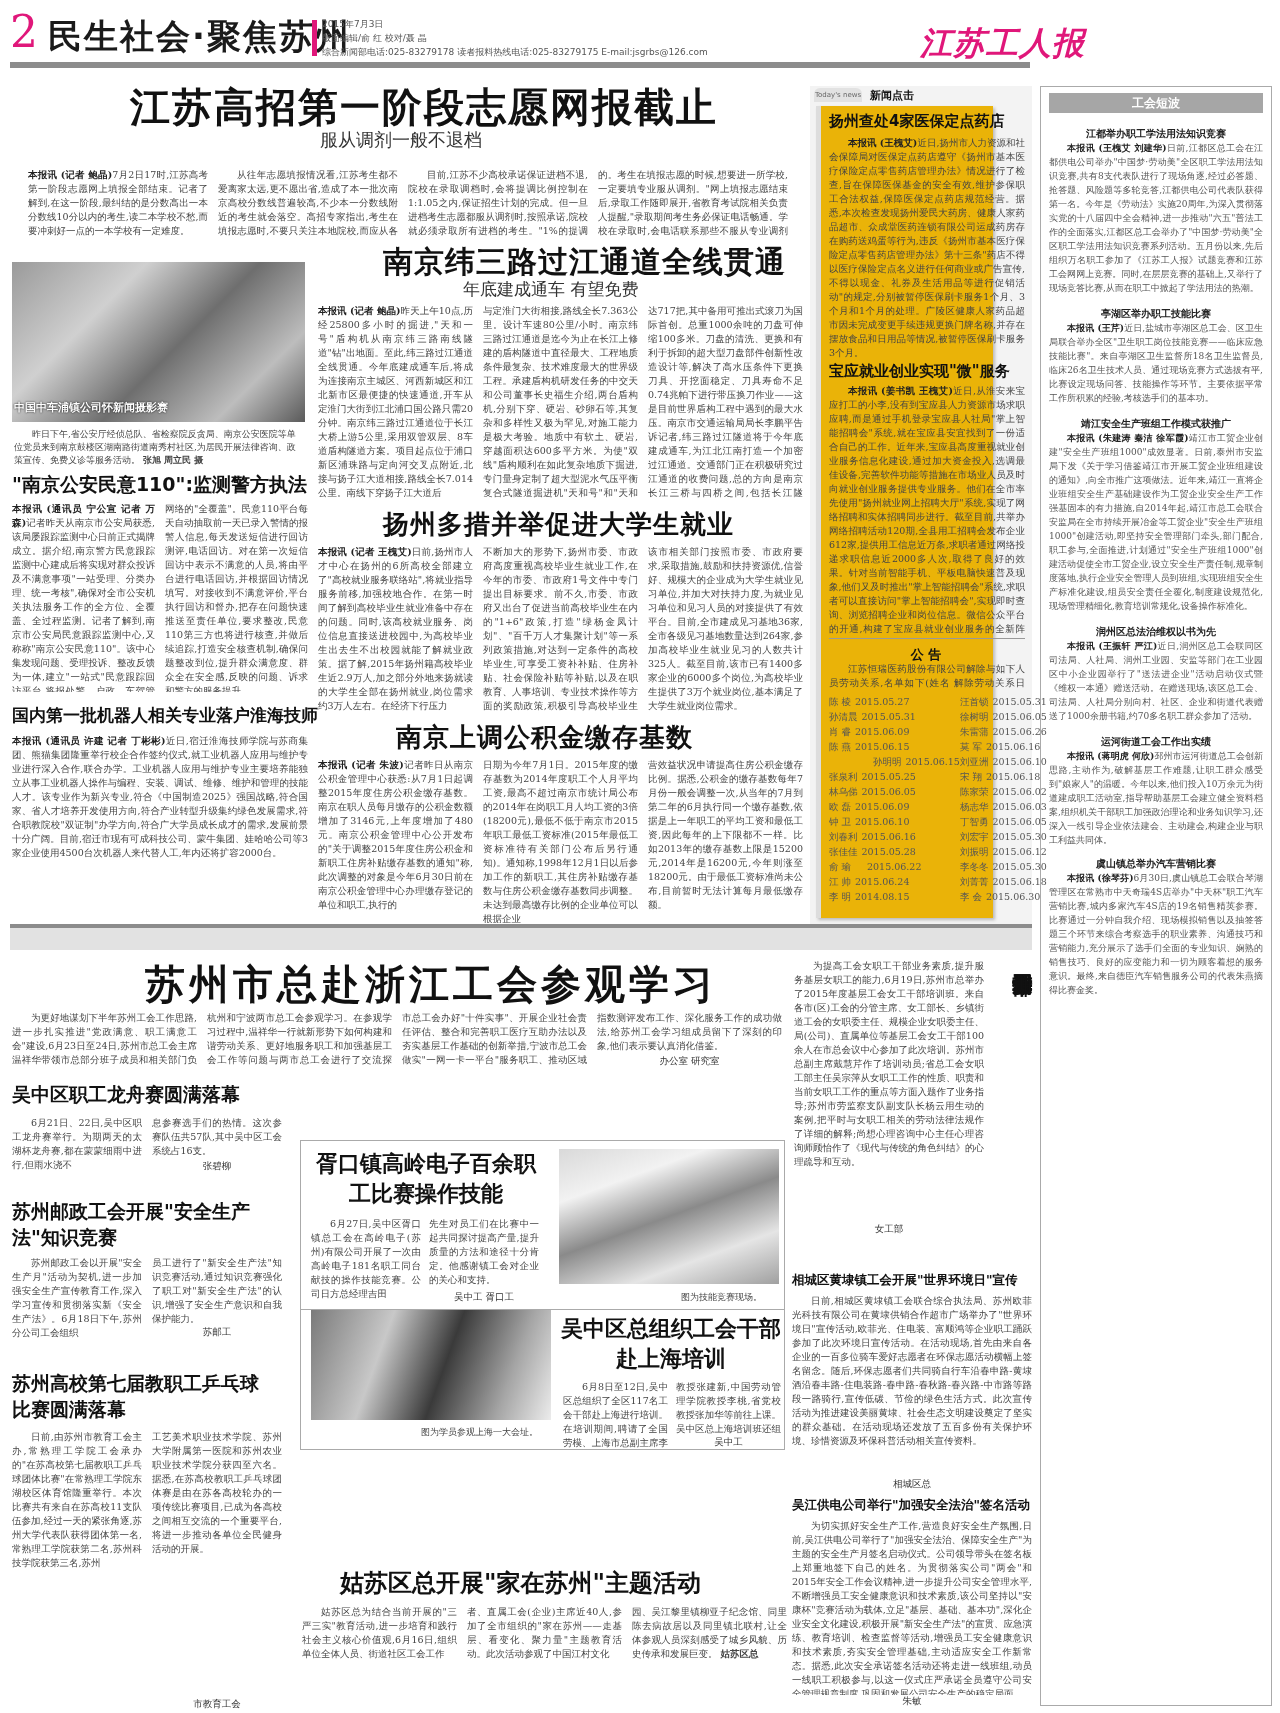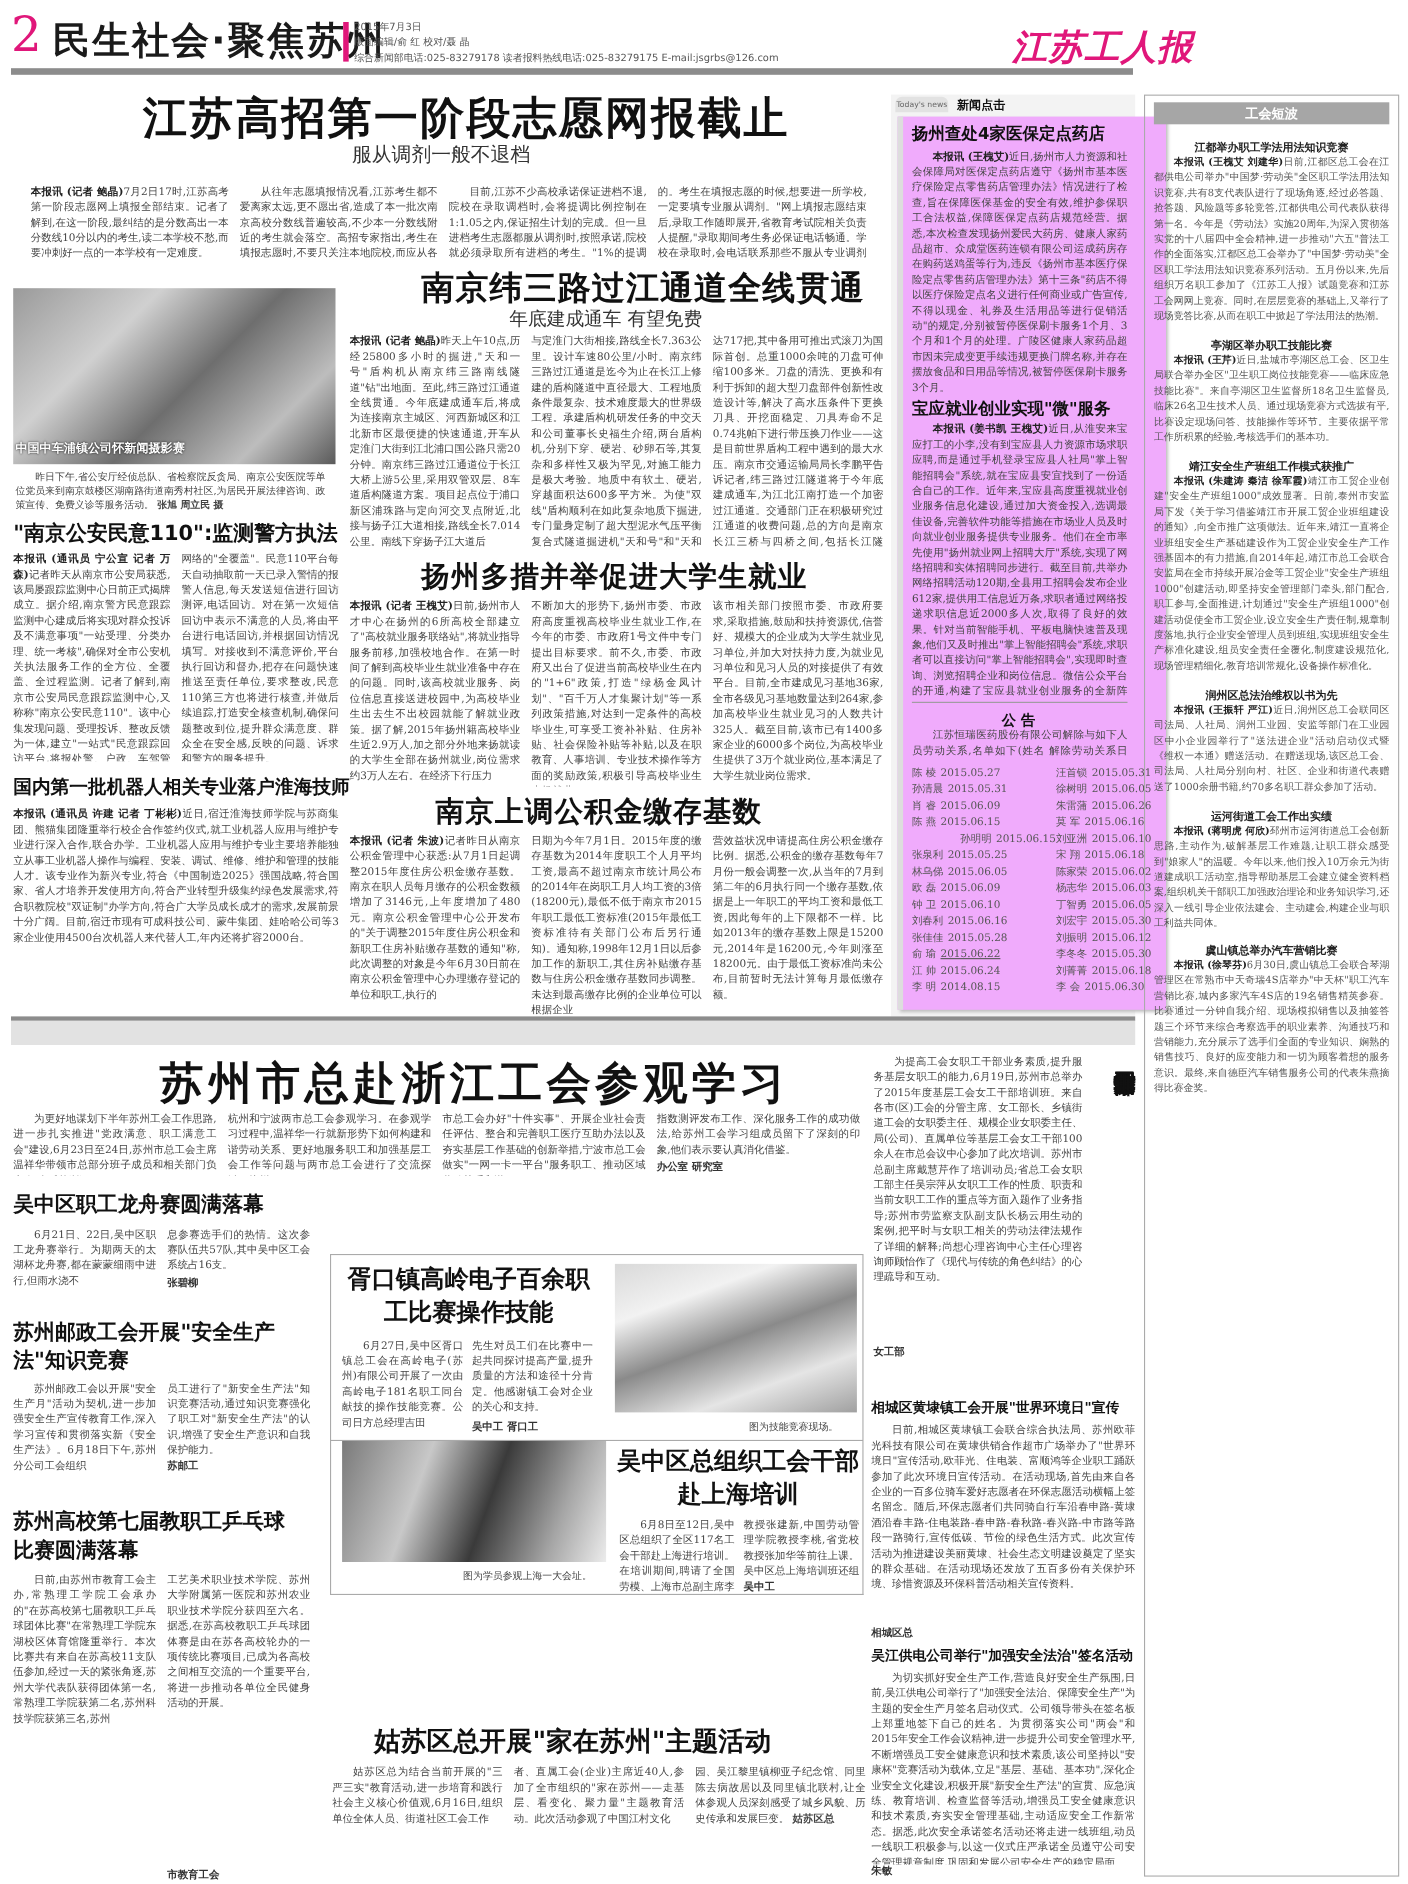--- a/index.html
+++ b/index.html
@@ -8,21 +8,21 @@
 .body-text{font-family:"DejaVu Serif","Liberation Serif",serif;font-size:9.5px;line-height:14px;color:#444;text-align:justify;overflow:hidden}
 .byline{font-weight:bold;color:#222}
 .hd{font-family:"DejaVu Sans",sans-serif;font-weight:bold;color:#111;white-space:nowrap}
 .photo{background:linear-gradient(135deg,#9a9a9a 0%,#d0d0d0 30%,#6e6e6e 55%,#bdbdbd 80%,#5a5a5a 100%)}
 .photo2{background:linear-gradient(160deg,#d9d9d9 0%,#f2f2f2 25%,#8a8a8a 50%,#e5e5e5 75%,#a0a0a0 100%)}
 .photo3{background:linear-gradient(110deg,#7a7a7a 0%,#c8c8c8 30%,#3a3a3a 55%,#a5a5a5 80%,#ececec 100%)}
 .caption{font-size:9px;color:#444;font-family:"DejaVu Serif",serif}
 .rule{background:#8c8c8c}
 .sidebar-text{font-family:"DejaVu Serif",serif;font-size:9px;line-height:14px;color:#555;text-align:justify}
 .sb-title{font-weight:bold;font-size:10px;color:#222;text-align:center;margin-top:10px}
-.sign{font-weight:bold;color:#333;font-size:9.5px;text-align:left}
+.sign{font-weight:normal;color:#333;font-size:9.5px;text-align:center}
 .col{position:absolute}
 </style>
 </head>
 <body>
 
 <div class="abs" style="left:0;top:0;width:1280px;height:70px;">
   <div class="abs" style="left:10px;top:8px;font-family:'DejaVu Serif',serif;font-size:44px;color:#e0177a;line-height:48px;">2</div>
   <div class="abs hd" style="left:48px;top:14px;font-size:34px;letter-spacing:2px;color:#1a1a1a;">民生社会·聚焦苏州</div>
   <div class="abs" style="left:312px;top:20px;width:5px;height:36px;background:#e0177a;"></div>
   <div class="abs" style="left:322px;top:18px;font-size:9px;color:#555;">2015年7月3日</div>
@@ -76,41 +76,41 @@
 <div class="abs" style="left:318px;top:718px;width:485px;height:205px;">
   <div class="abs hd" style="left:78px;top:2px;font-size:26px;letter-spacing:1px;">南京上调公积金缴存基数</div>
   <div class="col body-text" style="left:0;top:40px;width:155px;height:165px;"><span class="byline">本报讯 (记者 朱波)</span><span>记者昨日从南京公积金管理中心获悉:从7月1日起调整2015年度住房公积金缴存基数。南京在职人员每月缴存的公积金数额增加了3146元,上年度增加了480元。南京公积金管理中心公开发布的"关于调整2015年度住房公积金和新职工住房补贴缴存基数的通知"称,此次调整的对象是今年6月30日前在南京公积金管理中心办理缴存登记的单位和职工,执行的</span></div>
   <div class="col body-text" style="left:165px;top:40px;width:155px;height:165px;">日期为今年7月1日。2015年度的缴存基数为2014年度职工个人月平均工资,最高不超过南京市统计局公布的2014年在岗职工月人均工资的3倍(18200元),最低不低于南京市2015年职工最低工资标准(2015年最低工资标准待有关部门公布后另行通知)。通知称,1998年12月1日以后参加工作的新职工,其住房补贴缴存基数与住房公积金缴存基数同步调整。未达到最高缴存比例的企业单位可以根据企业</div>
   <div class="col body-text" style="left:330px;top:40px;width:155px;height:165px;">营效益状况申请提高住房公积金缴存比例。据悉,公积金的缴存基数每年7月份一般会调整一次,从当年的7月到第二年的6月执行同一个缴存基数,依据是上一年职工的平均工资和最低工资,因此每年的上下限都不一样。比如2013年的缴存基数上限是15200元,2014年是16200元,今年则涨至18200元。由于最低工资标准尚未公布,目前暂时无法计算每月最低缴存额。</div>
 </div>
 
 <div class="abs" style="left:810px;top:86px;width:222px;height:838px;background:#f3f3f3;">
   <div class="abs" style="left:4px;top:2px;width:48px;height:14px;background:#e2e2e2;border-radius:6px 6px 0 0;font-size:7px;color:#666;text-align:center;line-height:14px;">Today's news</div>
   <div class="abs hd" style="left:60px;top:2px;font-size:11px;">新闻点击</div>
-  <div class="abs" style="left:6px;top:20px;width:244px;height:812px;background:#f0abfc;border-left:5px solid #ddd;box-shadow:2px 2px 3px #bbb;">
+  <div class="abs" style="left:6px;top:20px;width:177px;height:812px;background:#eab308;border-left:5px solid #ddd;box-shadow:2px 2px 3px #bbb;">
     <div class="abs hd" style="left:8px;top:6px;font-size:15px;">扬州查处4家医保定点药店</div>
     <div class="col body-text" style="left:8px;top:30px;width:196px;height:225px;text-indent:2em;"><span class="byline">本报讯 (王槐艾)</span><span>近日,扬州市人力资源和社会保障局对医保定点药店遵守《扬州市基本医疗保险定点零售药店管理办法》情况进行了检查,旨在保障医保基金的安全有效,维护参保职工合法权益,保障医保定点药店规范经营。据悉,本次检查发现扬州爱民大药房、健康人家药品超市、众成堂医药连锁有限公司运成药房存在购药送鸡蛋等行为,违反《扬州市基本医疗保险定点零售药店管理办法》第十三条"药店不得以医疗保险定点名义进行任何商业或广告宣传,不得以现金、礼券及生活用品等进行促销活动"的规定,分别被暂停医保刷卡服务1个月、3个月和1个月的处理。广陵区健康人家药品超市因未完成变更手续违规更换门牌名称,并存在摆放食品和日用品等情况,被暂停医保刷卡服务3个月。</span></div>
     <div class="abs hd" style="left:8px;top:256px;font-size:15px;">宝应就业创业实现"微"服务</div>
     <div class="col body-text" style="left:8px;top:278px;width:196px;height:250px;text-indent:2em;"><span class="byline">本报讯 (姜书凯 王槐艾)</span><span>近日,从淮安来宝应打工的小李,没有到宝应县人力资源市场求职应聘,而是通过手机登录宝应县人社局"掌上智能招聘会"系统,就在宝应县安宜找到了一份适合自己的工作。近年来,宝应县高度重视就业创业服务信息化建设,通过加大资金投入,选调最佳设备,完善软件功能等措施在市场业人员及时向就业创业服务提供专业服务。他们在全市率先使用"扬州就业网上招聘大厅"系统,实现了网络招聘和实体招聘同步进行。截至目前,共举办网络招聘活动120期,全县用工招聘会发布企业612家,提供用工信息近万条,求职者通过网络投递求职信息近2000多人次,取得了良好的效果。针对当前智能手机、平板电脑快速普及现象,他们又及时推出"掌上智能招聘会"系统,求职者可以直接访问"掌上智能招聘会",实现即时查询、浏览招聘企业和岗位信息。微信公众平台的开通,构建了宝应县就业创业服务的全新阵地,打造线上与线下相结合,多维度、多层次就业创业服务体系,逐步融合了"网上招聘大厅"、"掌上智能招聘"相关功能的延伸,每周定期发布信息,实时更新,搭建了随时随地浏览全县就业创业信息的互通平台。</span></div>
     <div class="abs" style="left:8px;top:532px;width:196px;height:1px;background:#999;"></div>
     <div class="abs hd" style="left:0;top:540px;width:210px;text-align:center;font-size:13px;">公  告</div>
     <div class="col body-text" style="left:8px;top:556px;width:196px;height:28px;text-indent:2em;">江苏恒瑞医药股份有限公司解除与如下人员劳动关系,名单如下(姓名 解除劳动关系日期):</div>
     <div class="abs" style="left:8px;top:590px;width:196px;display:grid;grid-template-columns:1fr 1fr;grid-auto-flow:column;grid-template-rows:repeat(14,15px);font-family:'DejaVu Serif',serif;font-size:9.5px;color:#555;" id="notice-list">
         <div style="white-space: nowrap;"><span>陈  棱</span><span style="margin-left: 4px;">2015.05.27</span></div>
         <div style="white-space: nowrap;"><span>孙清晨</span><span style="margin-left: 4px;">2015.05.31</span></div>
         <div style="white-space: nowrap;"><span>肖  睿</span><span style="margin-left: 4px;">2015.06.09</span></div>
         <div style="white-space: nowrap;"><span>陈  燕</span><span style="margin-left: 4px;">2015.06.15</span></div>
         <div style="white-space: nowrap; margin-left: 44px;"><span>孙明明</span><span style="margin-left: 4px;">2015.06.15</span></div>
         <div style="white-space: nowrap;"><span>张泉利</span><span style="margin-left: 4px;">2015.05.25</span></div>
         <div style="white-space: nowrap;"><span>林乌俤</span><span style="margin-left: 4px;">2015.06.05</span></div>
         <div style="white-space: nowrap;"><span>欧  磊</span><span style="margin-left: 4px;">2015.06.09</span></div>
         <div style="white-space: nowrap;"><span>钟  卫</span><span style="margin-left: 4px;">2015.06.10</span></div>
         <div style="white-space: nowrap;"><span>刘春利</span><span style="margin-left: 4px;">2015.06.16</span></div>
         <div style="white-space: nowrap;"><span>张佳佳</span><span style="margin-left: 4px;">2015.05.28</span></div>
-        <div style="white-space: nowrap;"><span>俞  瑜</span><span style="margin-left: 4px; text-decoration: underline;">2015.06.22</span></div>
+        <div style="white-space: nowrap;"><span>俞  瑜</span><span style="margin-left: 16px;">2015.06.22</span></div>
         <div style="white-space: nowrap;"><span>江  帅</span><span style="margin-left: 4px;">2015.06.24</span></div>
         <div style="white-space: nowrap;"><span>李  明</span><span style="margin-left: 4px;">2014.08.15</span></div>
         <div style="white-space: nowrap;"><span>汪首锁</span><span style="margin-left: 4px;">2015.05.31</span></div>
         <div style="white-space: nowrap;"><span>徐树明</span><span style="margin-left: 4px;">2015.06.05</span></div>
         <div style="white-space: nowrap;"><span>朱雷蒲</span><span style="margin-left: 4px;">2015.06.26</span></div>
         <div style="white-space: nowrap;"><span>莫  军</span><span style="margin-left: 4px;">2015.06.16</span></div>
         <div style="white-space: nowrap;"><span>刘亚洲</span><span style="margin-left: 4px;">2015.06.10</span></div>
         <div style="white-space: nowrap;"><span>宋  翔</span><span style="margin-left: 4px;">2015.06.18</span></div>
         <div style="white-space: nowrap;"><span>陈家荣</span><span style="margin-left: 4px;">2015.06.02</span></div>
         <div style="white-space: nowrap;"><span>杨志华</span><span style="margin-left: 4px;">2015.06.03</span></div>

